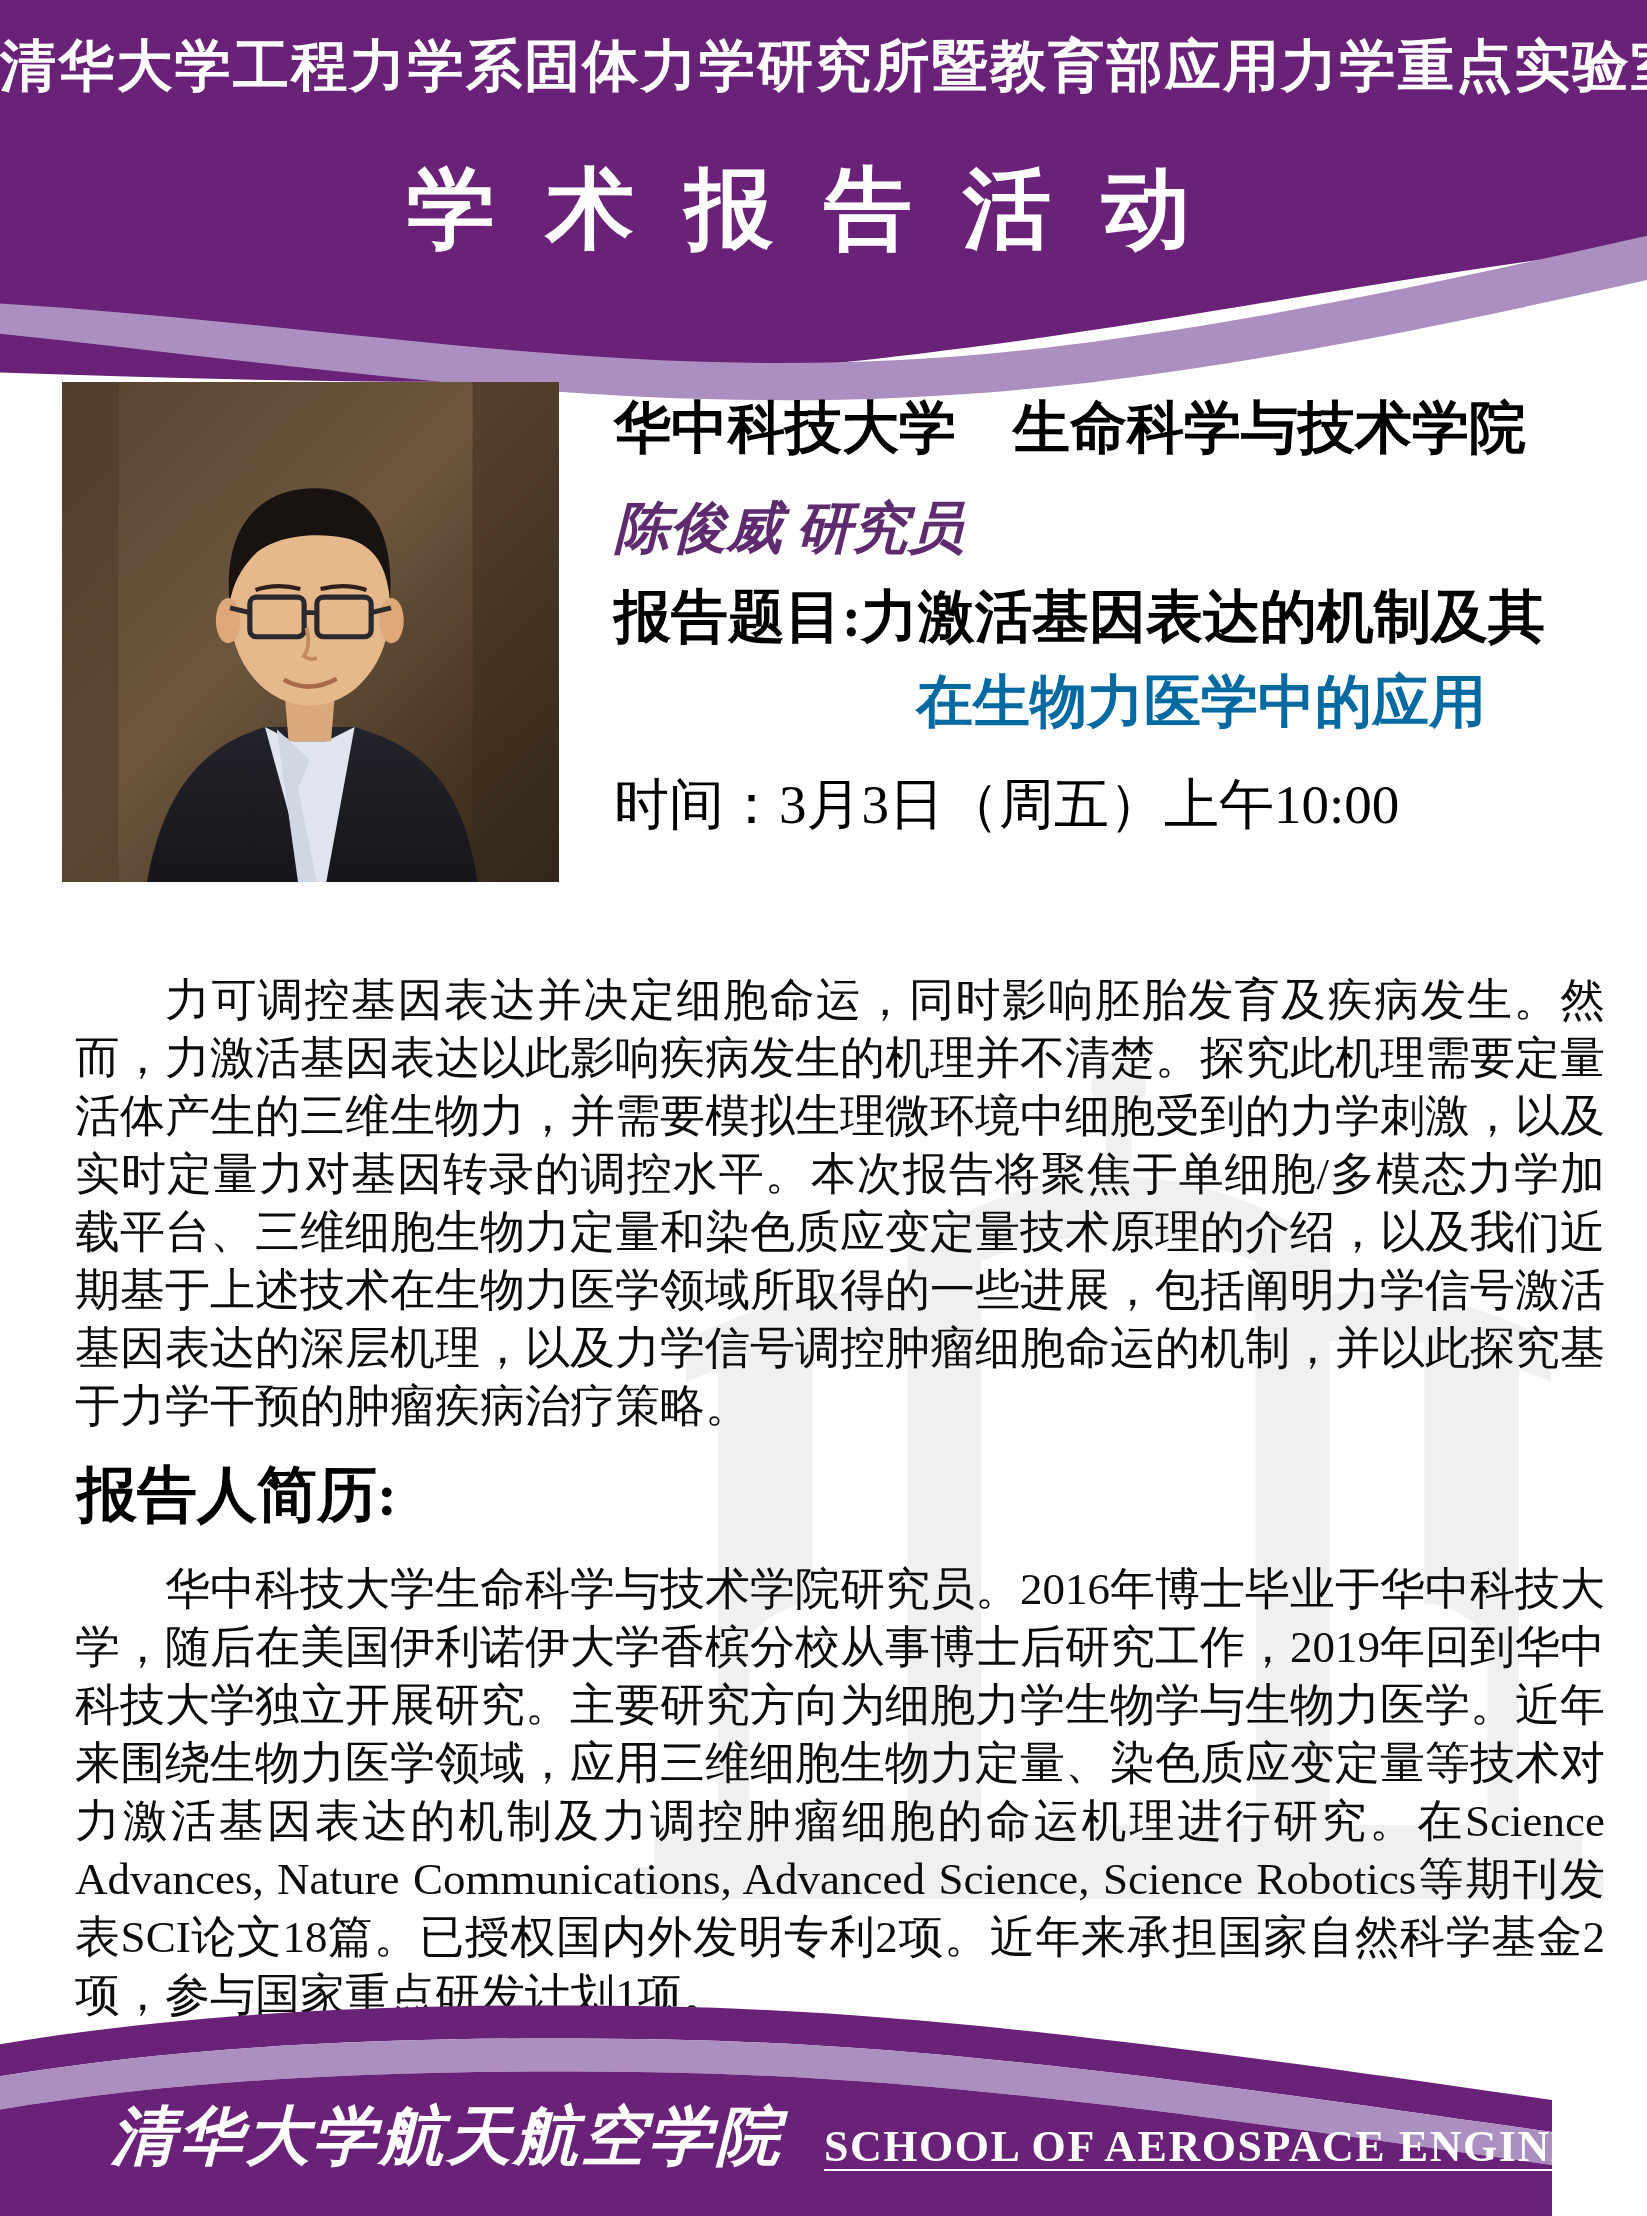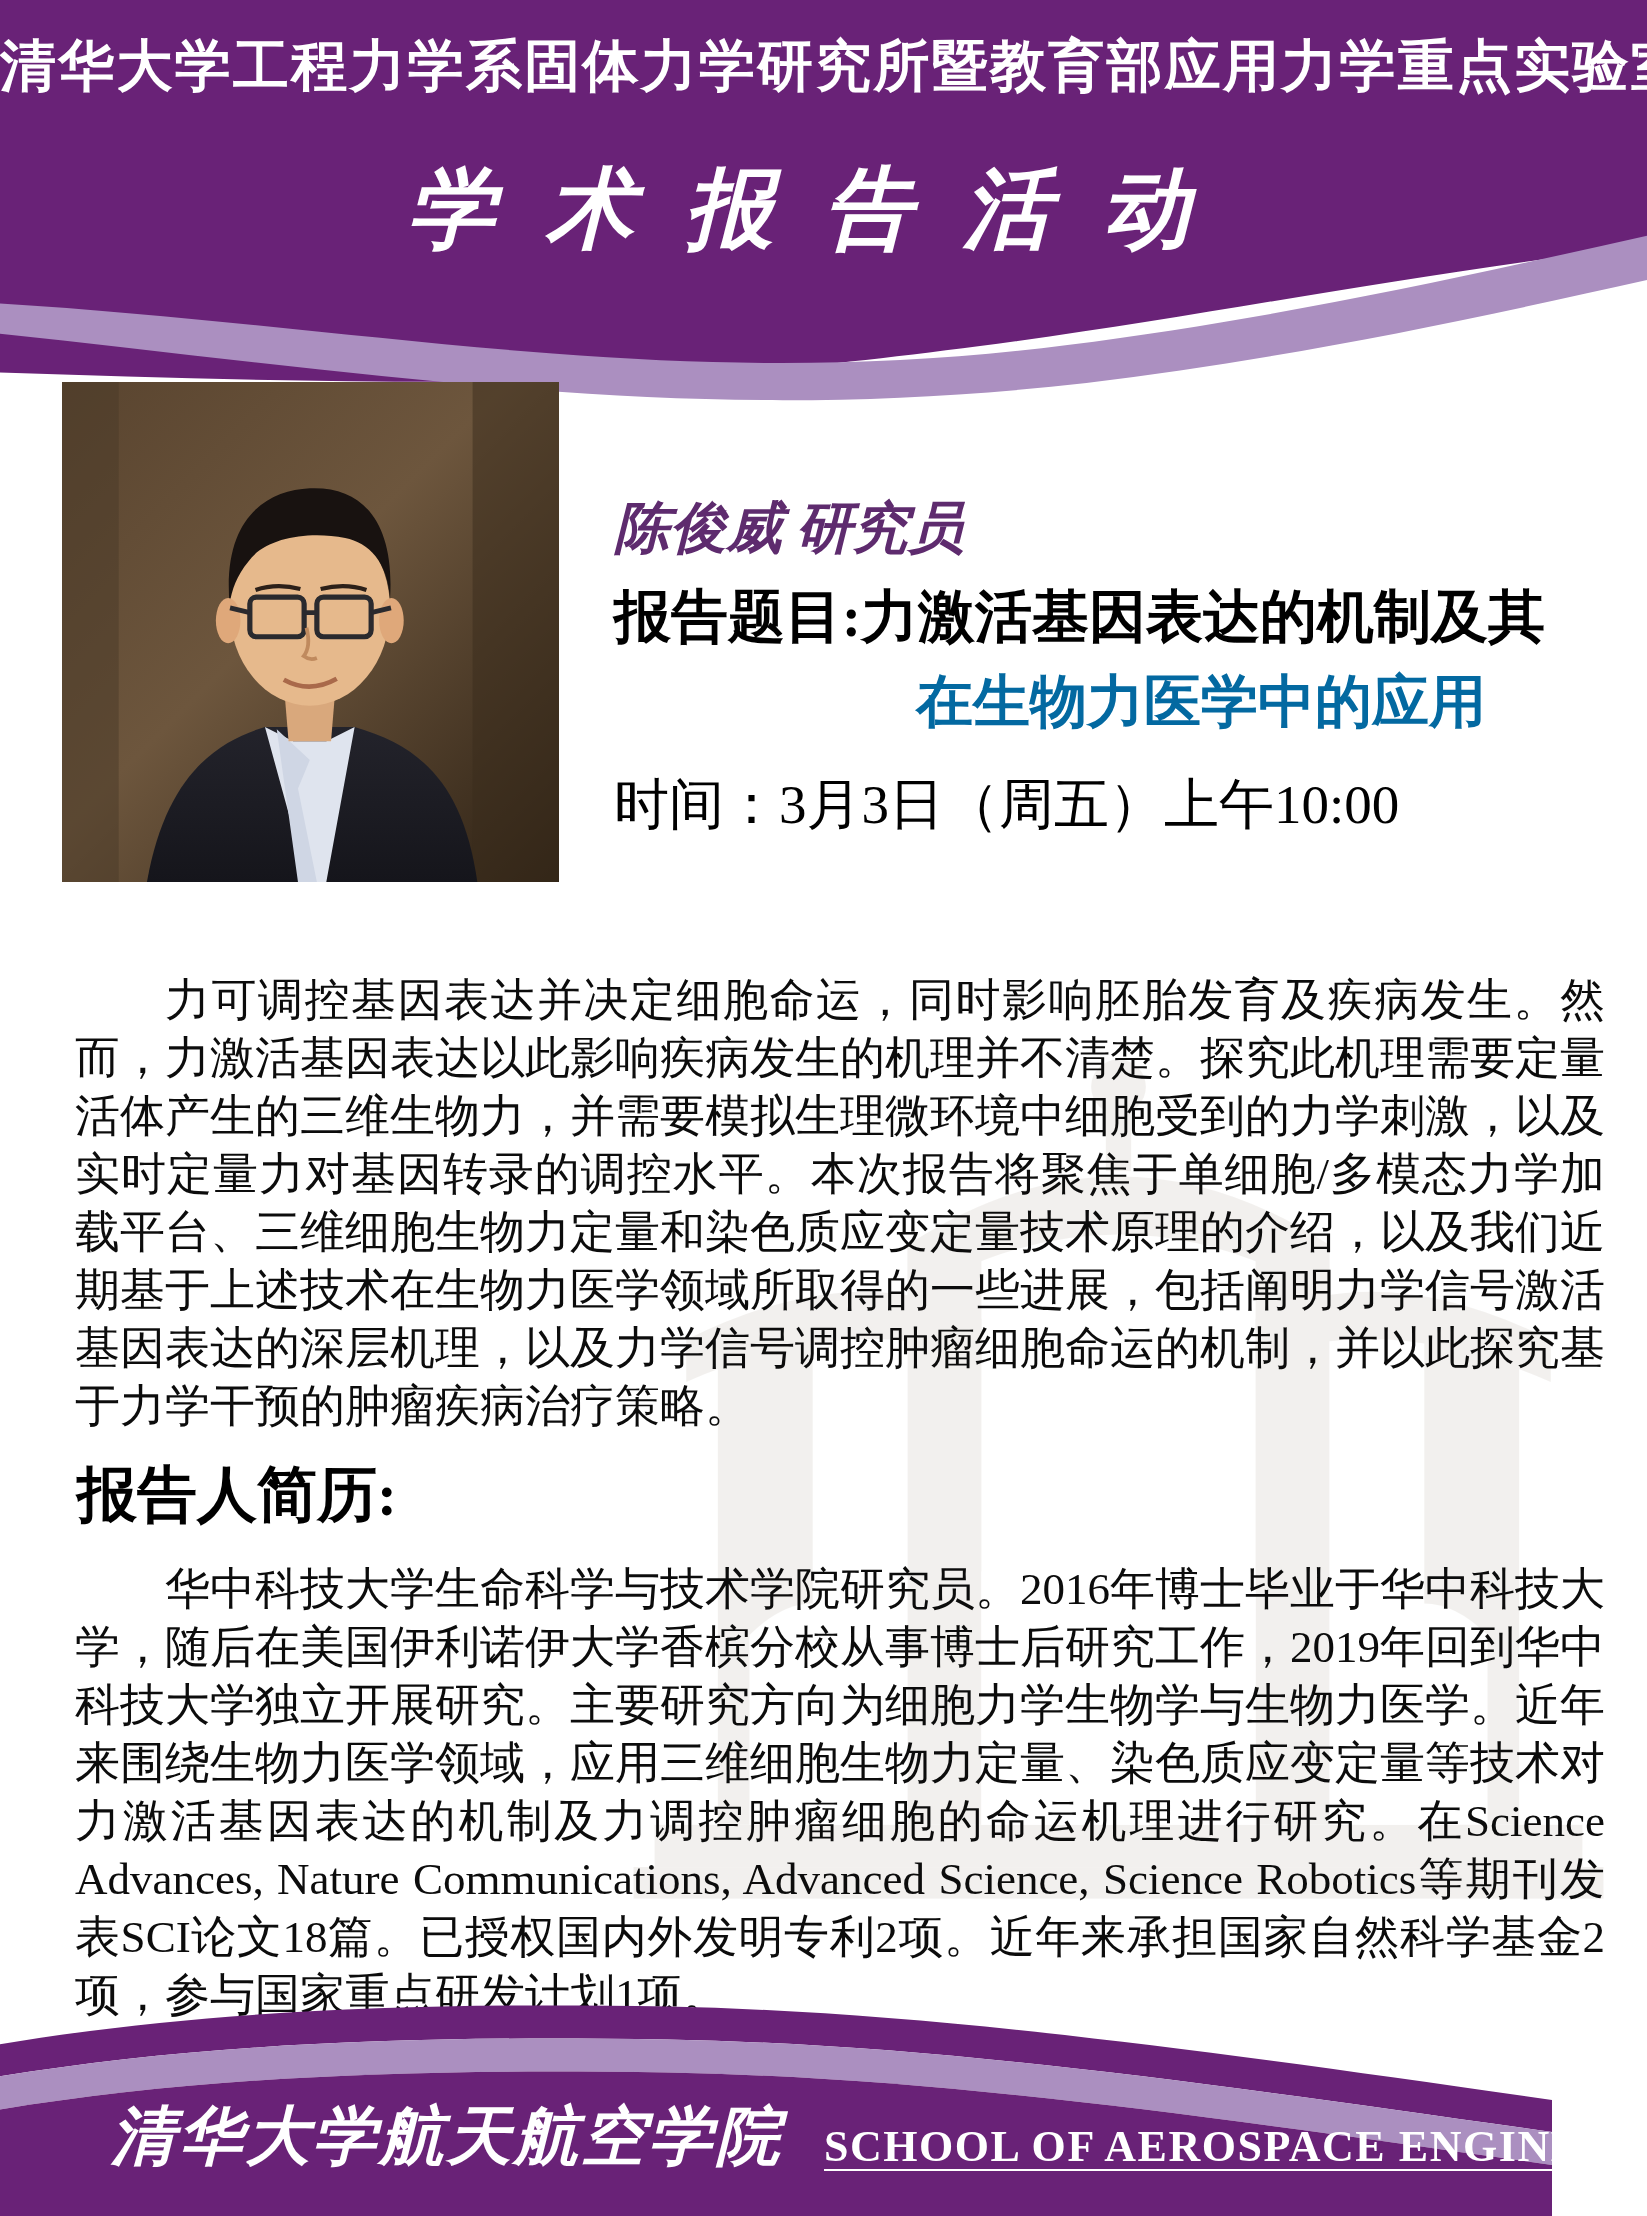--- a/index.html
+++ b/index.html
@@ -19,21 +19,21 @@
   .banner-top-svg{position:absolute;left:0;top:0;width:100%;height:100%;}
   .affiliation-line{
     position:absolute;left:0;top:29px;width:100%;
     text-align:center;
     font-size:56px;font-weight:bold;color:#ffffff;
     letter-spacing:0.04em;white-space:nowrap;
   }
   .event-title{
     position:absolute;left:0;top:150px;width:100%;
     text-align:center;
-    font-size:88px;font-weight:bold;font-style:italic;color:#ffffff;
+    font-size:88px;font-weight:bold;color:#ffffff;
     letter-spacing:0.58em;white-space:nowrap;
   }
 
   
   .watermark{position:absolute;left:590px;top:897px;width:1057px;height:1086px;opacity:0.10;}
 
   
   .photo{
     position:absolute;left:62px;top:382px;width:497px;height:500px;
     overflow:hidden;
@@ -154,20 +154,21 @@
       <line x1="655" y1="488" x2="697" y2="478" stroke="#2a2a2e" stroke-width="10"></line>
 
       <path d="M410,440 Q455,425 505,438" stroke="#2c2019" stroke-width="9" fill="none"></path>
       <path d="M548,438 Q600,425 645,440" stroke="#2c2019" stroke-width="9" fill="none"></path>
       <path d="M518,520 Q528,560 512,580 Q525,590 540,584" stroke="#c08a5e" stroke-width="8" fill="none"></path>
       <path d="M470,630 Q525,660 582,628" stroke="#a9694a" stroke-width="10" fill="none"></path>
     </svg>
   </div>
 
   <div class="speaker-block">
+    <div class="sp-row sp-institution">华中科技大学　生命科学与技术学院</div>
     <div class="sp-row sp-name">陈俊威 研究员</div>
     <div class="sp-row sp-title-1">报告题目:力激活基因表达的机制及其</div>
     <div class="sp-row sp-title-2">在生物力医学中的应用</div>
     <div class="sp-row sp-time">时间：3月3日（周五）上午10:00</div>
   </div>
 
   <div class="body-para para-abstract">力可调控基因表达并决定细胞命运，同时影响胚胎发育及疾病发生。然而，力激活基因表达以此影响疾病发生的机理并不清楚。探究此机理需要定量活体产生的三维生物力，并需要模拟生理微环境中细胞受到的力学刺激，以及实时定量力对基因转录的调控水平。本次报告将聚焦于单细胞/多模态力学加载平台、三维细胞生物力定量和染色质应变定量技术原理的介绍，以及我们近期基于上述技术在生物力医学领域所取得的一些进展，包括阐明力学信号激活基因表达的深层机理，以及力学信号调控肿瘤细胞命运的机制，并以此探究基于力学干预的肿瘤疾病治疗策略。</div>
 
   <div class="section-heading heading-bio">报告人简历:</div>
   <div class="body-para para-bio">华中科技大学生命科学与技术学院研究员。2016年博士毕业于华中科技大学，随后在美国伊利诺伊大学香槟分校从事博士后研究工作，2019年回到华中科技大学独立开展研究。主要研究方向为细胞力学生物学与生物力医学。近年来围绕生物力医学领域，应用三维细胞生物力定量、染色质应变定量等技术对力激活基因表达的机制及力调控肿瘤细胞的命运机理进行研究。在Science Advances, Nature Communications, Advanced Science, Science Robotics等期刊发表SCI论文18篇。已授权国内外发明专利2项。近年来承担国家自然科学基金2项，参与国家重点研发计划1项。</div>

